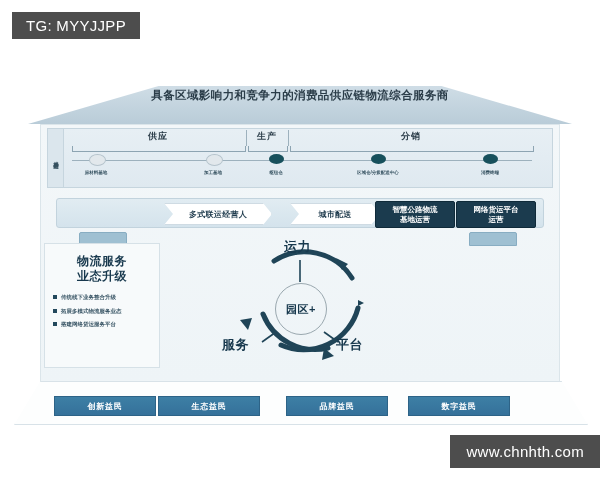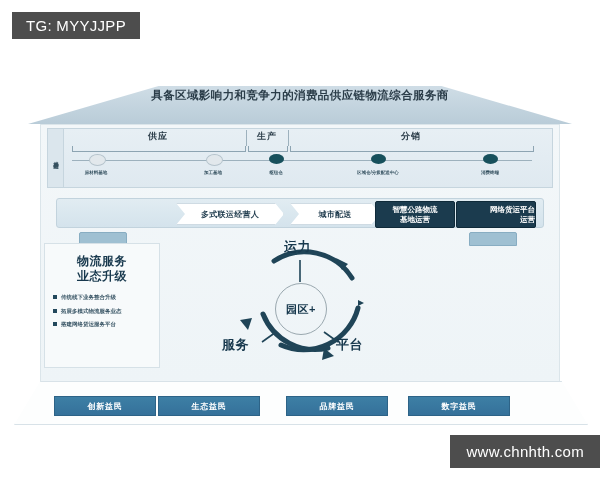--- a/index.html
+++ b/index.html
@@ -190,28 +190,28 @@
   <div class="node dark" id="n3" style="left: 370.5px;"></div>
   <div class="node dark" id="n4" style="left: 482.5px;"></div>
 
   <div class="node-lab" id="nl0" style="left: 56px; width: 80px;">原材料基地</div>
   <div class="node-lab" id="nl1" style="left: 173px; width: 80px;">加工基地</div>
   <div class="node-lab" id="nl2" style="left: 236px; width: 80px;">枢纽仓</div>
   <div class="node-lab" id="nl3" style="left: 338px; width: 80px;">区域仓/分拨配送中心</div>
   <div class="node-lab" id="nl4" style="left: 450px; width: 80px;">消费终端</div>
 
   <div id="pillrow"></div>
-  <div class="pill" id="pl1" style="left: 176px; width: 106px;">多式联运经营人</div>
+  <div class="pill" id="pl1" style="left: 164px; width: 106px;">多式联运经营人</div>
   <div class="pill" id="pl2" style="left: 290px; width: 88px;">城市配送</div>
 
   <div class="darkbox" id="db0" style="left: 375px; width: 78px;">
     <span>智慧公路物流</span>
     <span>基地运营</span>
   </div>
-  <div class="darkbox" id="db1" style="left: 456px; width: 78px; align-items: flex-end;">
+  <div class="darkbox" id="db1" style="left: 456px; width: 78px;">
     <span>网络货运平台</span>
     <span>运营</span>
   </div>
 
   <div class="card-tab" style="left:79px;"></div>
   <div class="sidecard" id="card-left">
     <h3>
       <span>物流服务</span><br>
       <span>业态升级</span>
     </h3>

